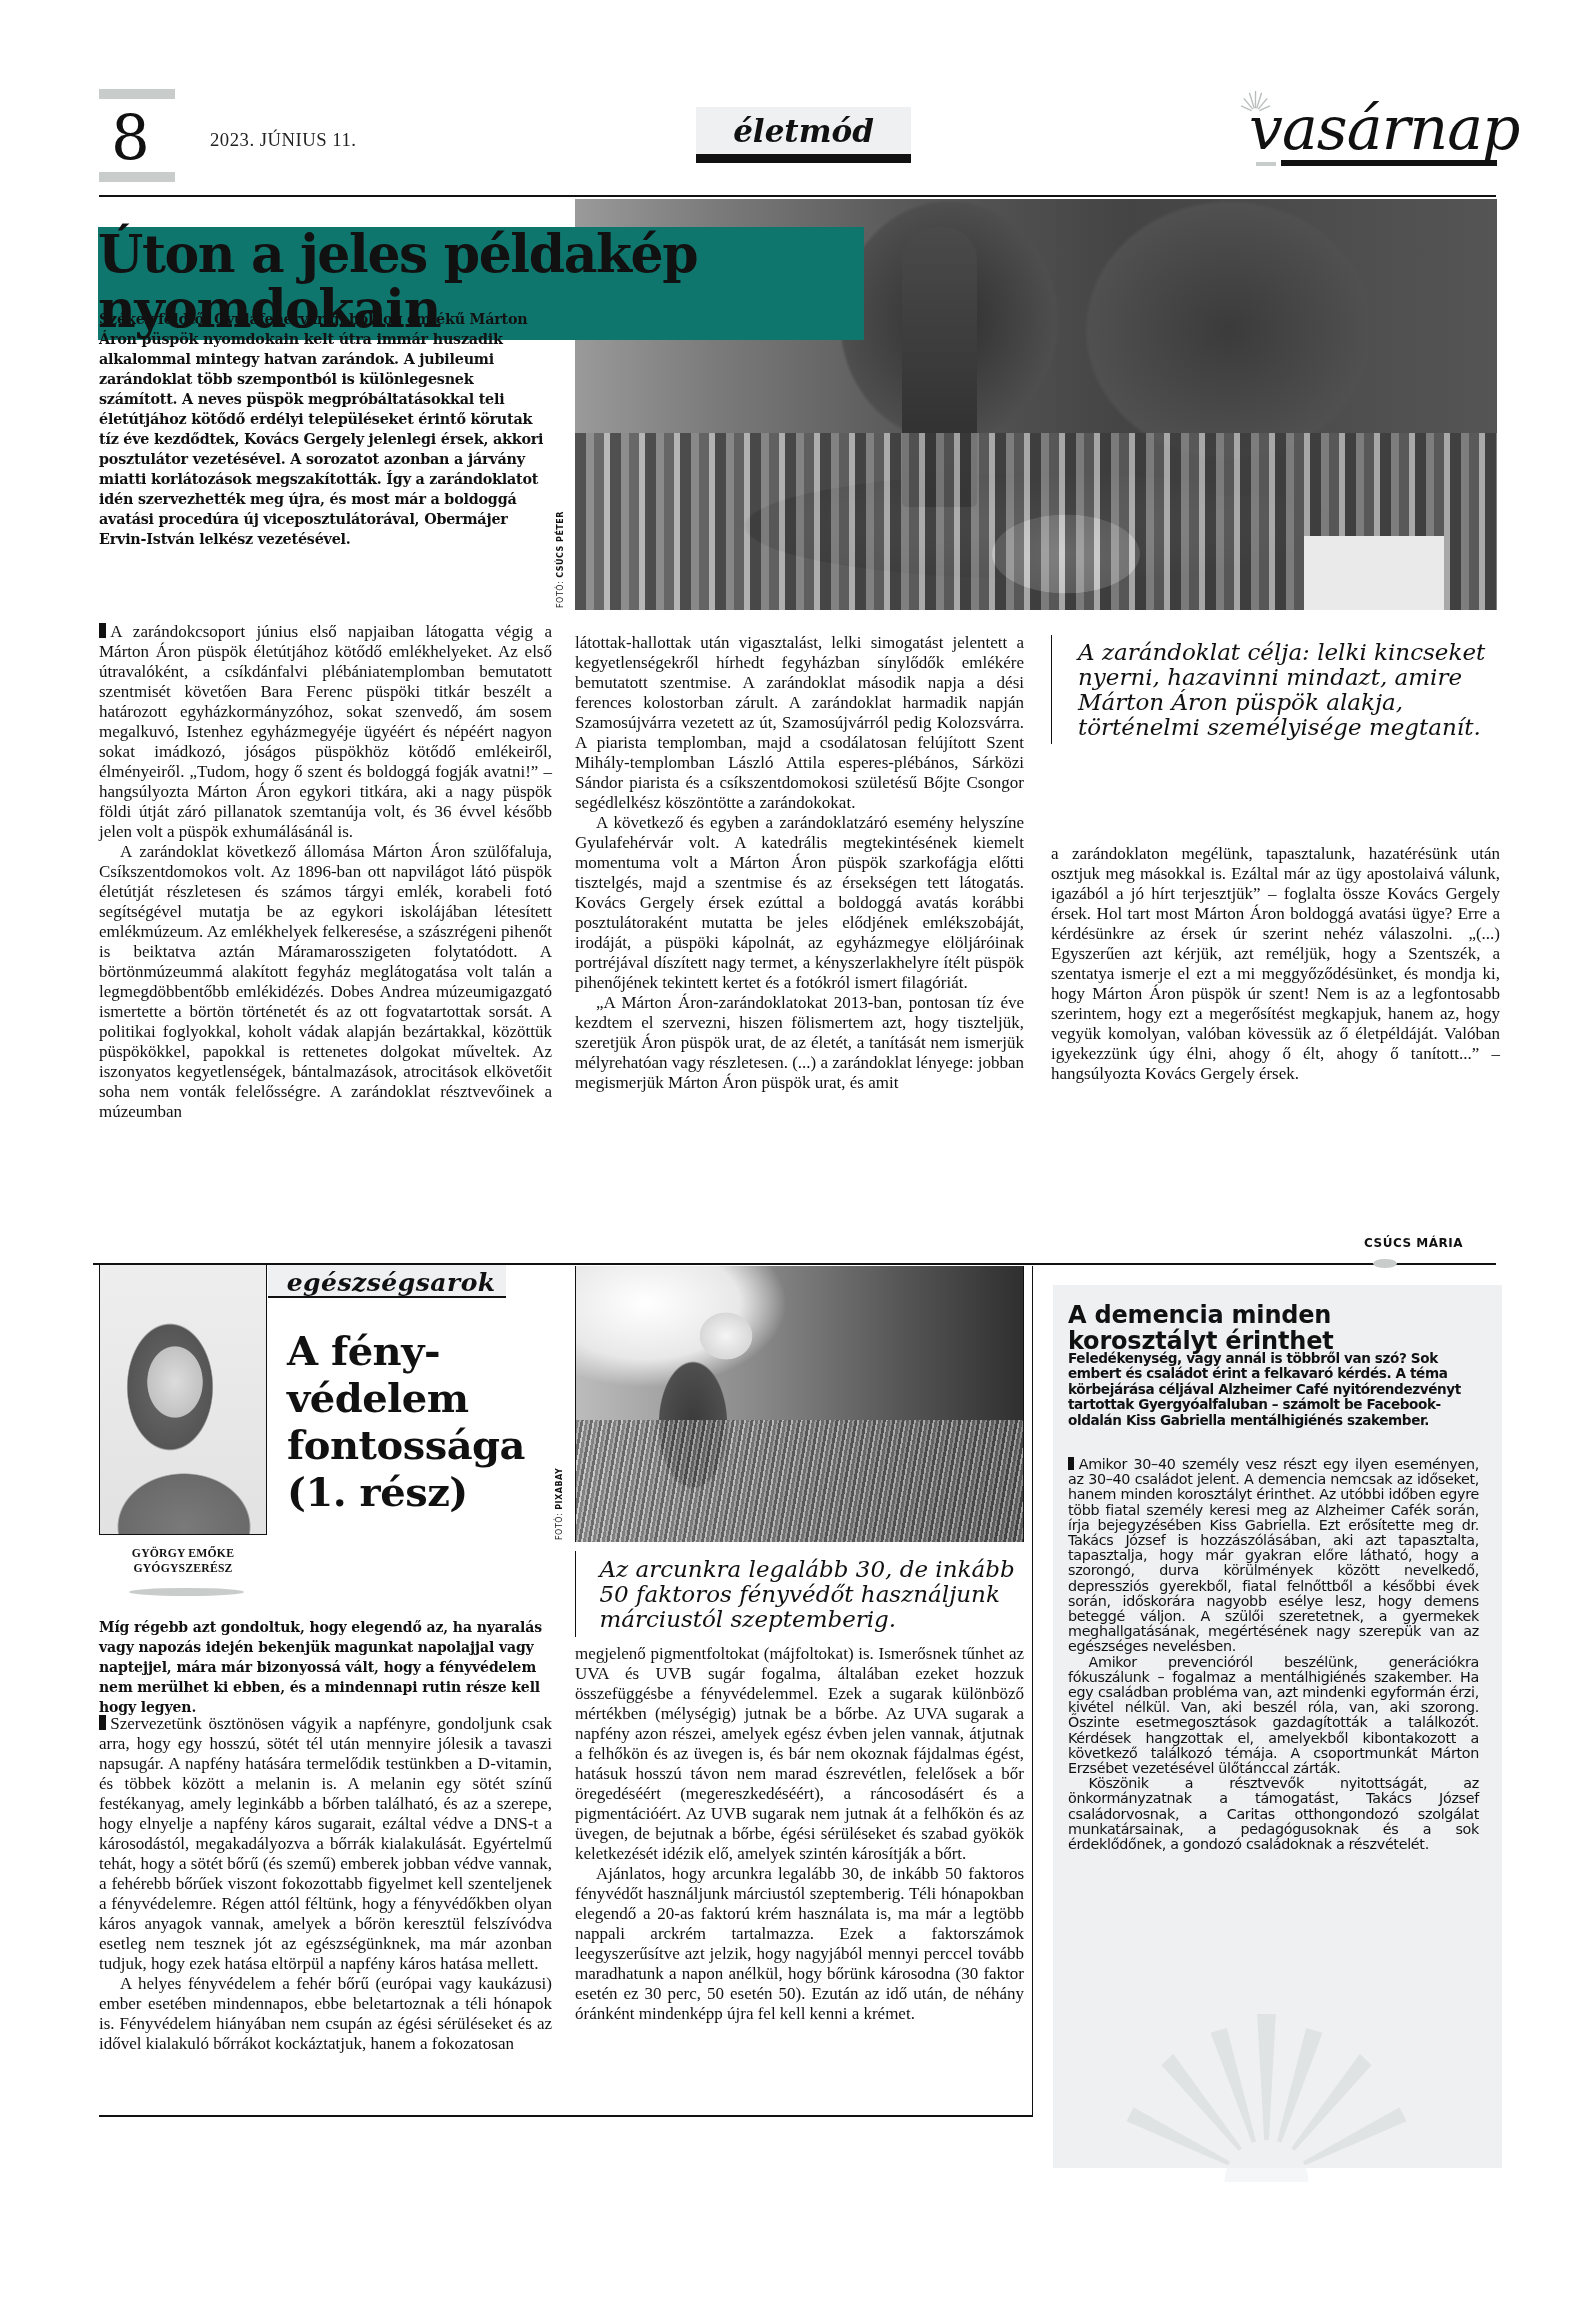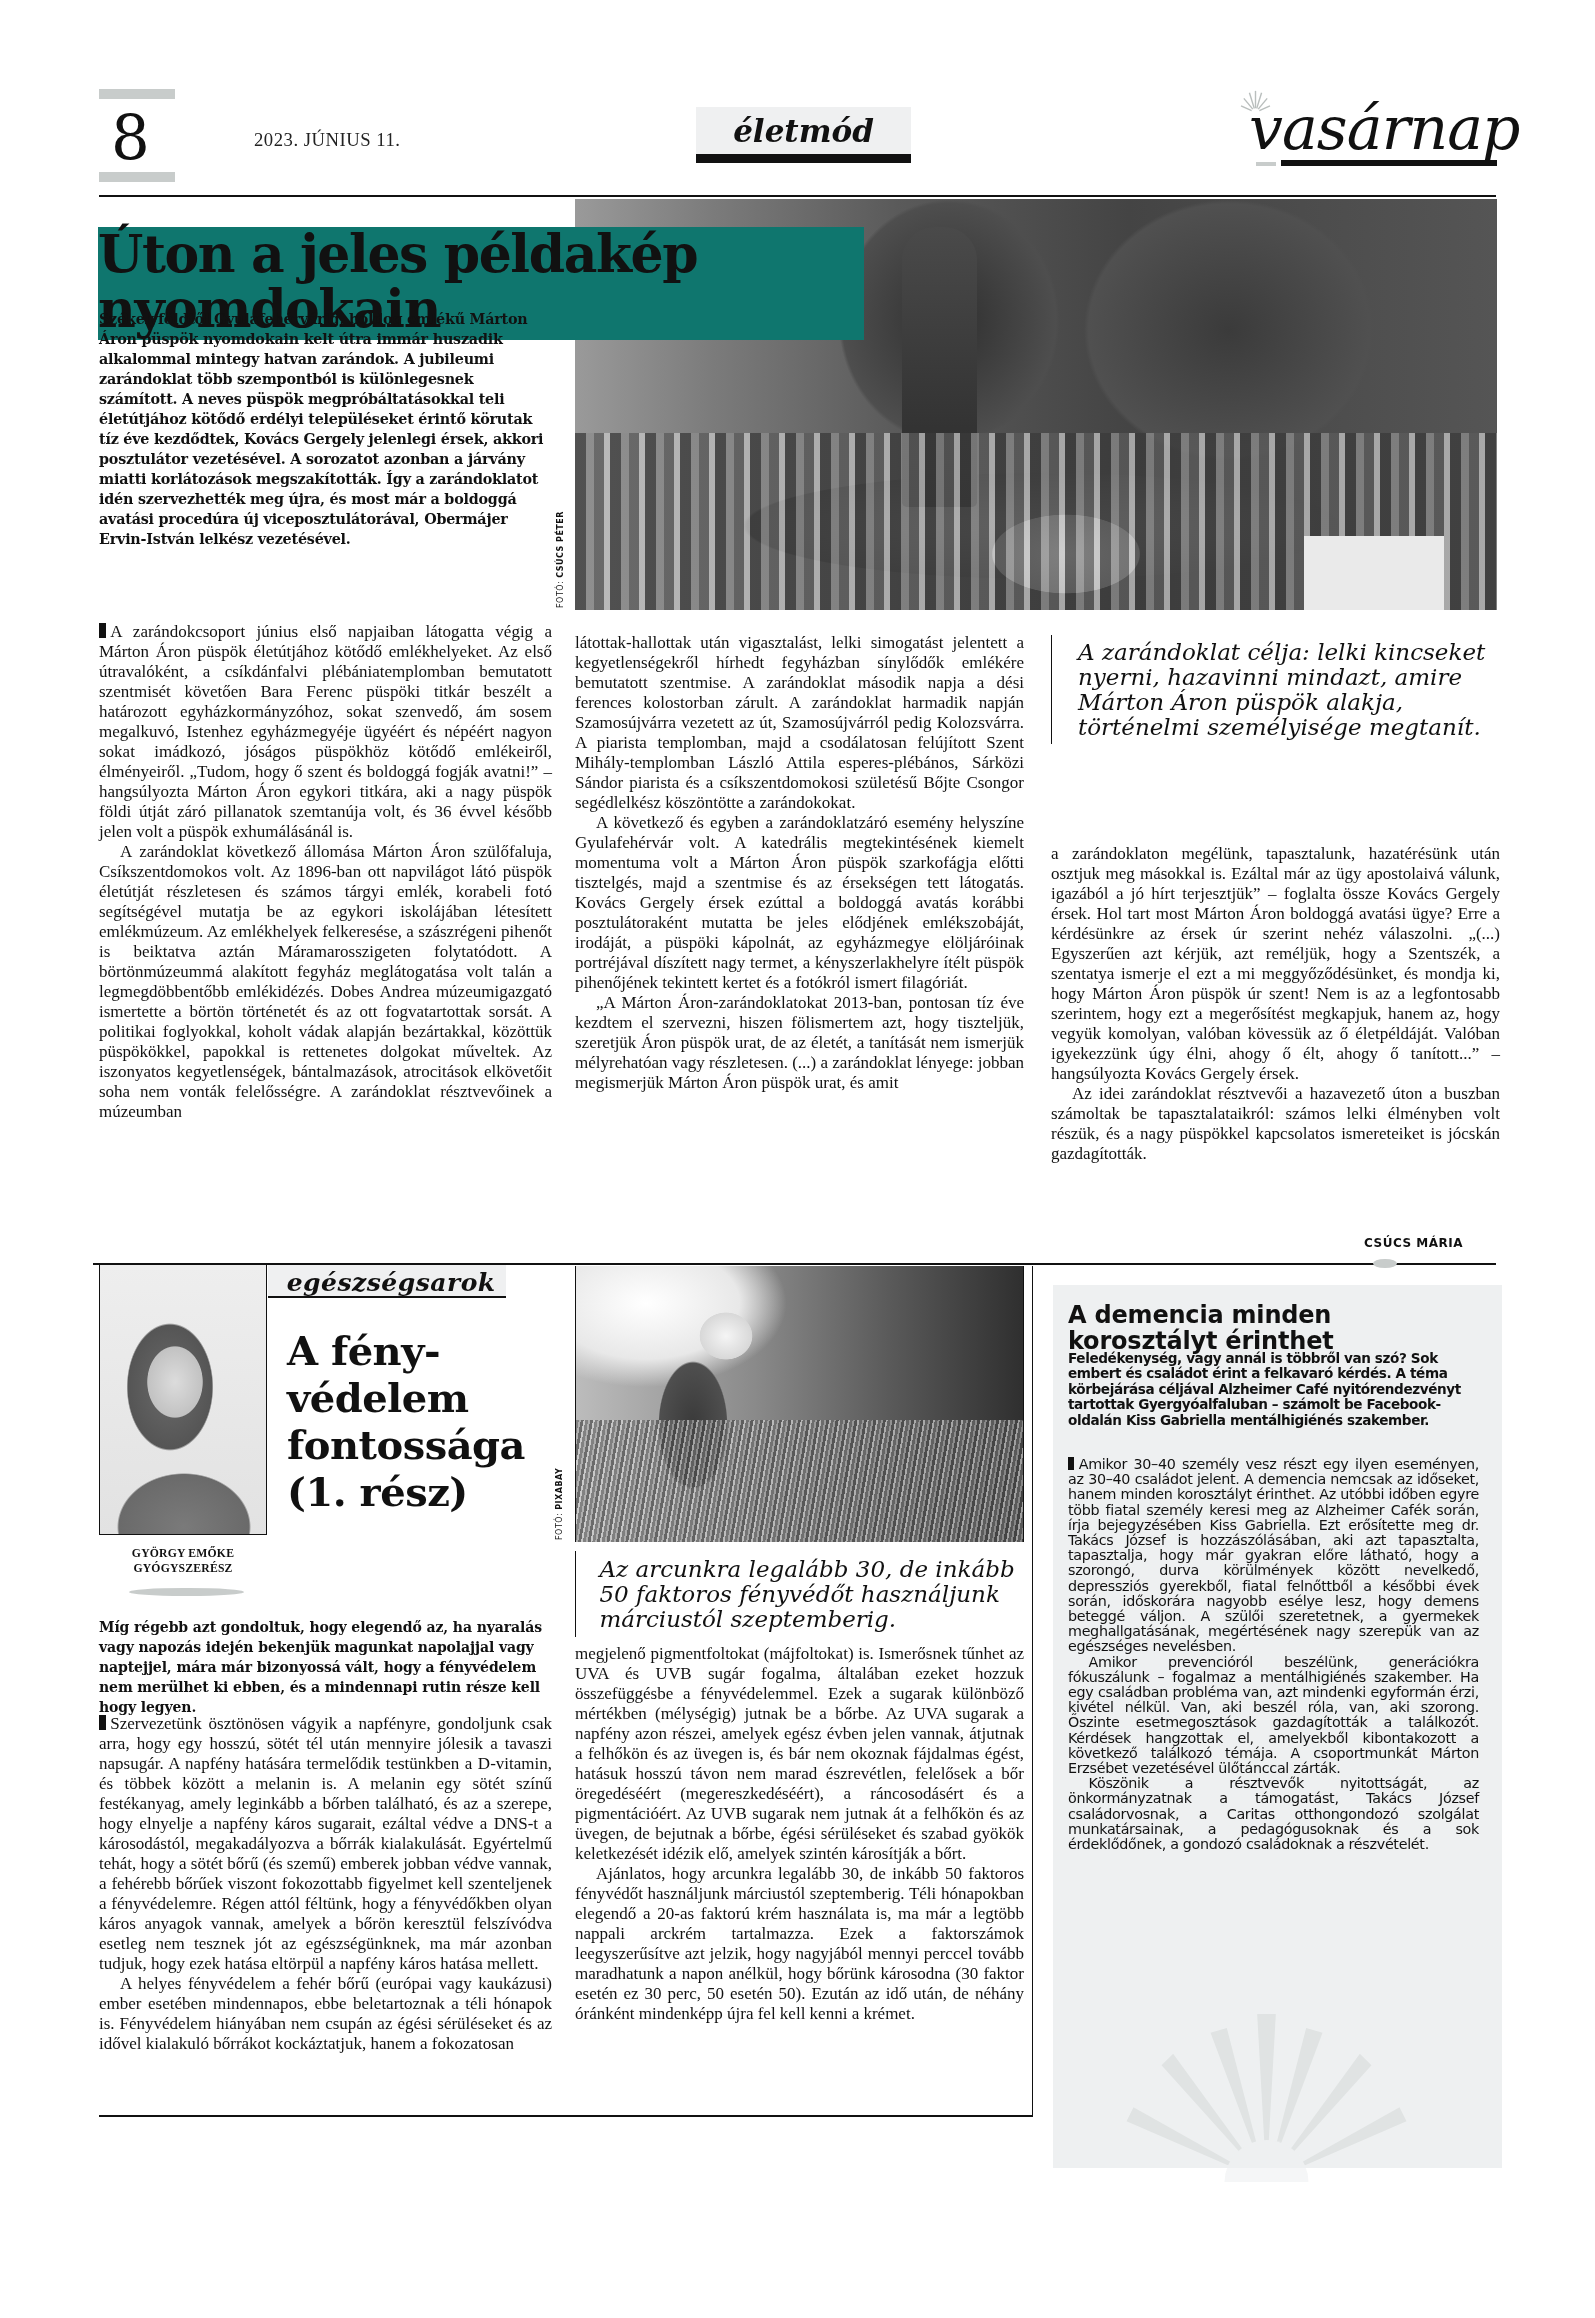--- a/index.html
+++ b/index.html
@@ -2,21 +2,21 @@
 <html style="font-size:7.5px"><head>
 <meta charset="utf-8">
 <style>
   * { box-sizing: border-box; margin: 0; padding: 0; }
   html, body { width: 1595px; height: 2319px; background: #ffffff; overflow: hidden; }
   body { position: relative; font-family: "DejaVu Serif", serif; color: #111; }
 
   
   .pg-bar { position: absolute; left: 99px; width: 76px; height: 10.3px; background: #c8cccb; }
   .page-num { position: absolute; left: 111px; top: 107px; font-family: "DejaVu Serif", serif; font-size: 61px; font-weight: 300; line-height: 1; color: #111; }
-  .date { position: absolute; left: 210px; top: 129px; font-family: "Liberation Serif", serif; font-size: 18.7px; letter-spacing: 0.5px; color: #222; margin-left: 44px; }
+  .date { position: absolute; left: 210px; top: 129px; font-family: "Liberation Serif", serif; font-size: 18.7px; letter-spacing: 0.5px; color: #222; }
   .rubric { position: absolute; left: 696px; top: 107px; width: 215px; height: 56px; background: #eff0f1; border-bottom: 9.3px solid #111; display: flex; align-items: center; justify-content: center; }
   .rubric span { font-family: "DejaVu Serif", serif; font-style: italic; font-weight: bold; font-size: 31px; color: #111; }
   .logo { position: absolute; left: 1249px; top: 98px; width: 248px; height: 61px; }
   .logo-text { position: absolute; left: 0; top: 0; font-family: "DejaVu Serif", serif; font-style: italic; font-size: 60px; line-height: 1; color: #111; letter-spacing: -0.9px; }
   .logo-rule-grey { position: absolute; left: 1256px; top: 162px; width: 19.6px; height: 3.7px; background: #c8cccb; }
   .logo-rule-black { position: absolute; left: 1281px; top: 160px; width: 216px; height: 5.6px; background: #111; }
   .logo-sun { position: absolute; left: 1239px; top: 89px; width: 33px; height: 28px; }
 
   .top-rule { position: absolute; left: 99px; top: 195px; width: 1397px; height: 2.3px; background: #111; }
 
@@ -155,21 +155,20 @@
 <div class="col col2">
   <p>látottak-hallottak után vigasztalást, lelki simogatást jelentett a kegyetlenségekről hírhedt fegyházban sínylődők emlékére bemutatott szentmise. A zarándoklat második napja a dési ferences kolostorban zárult. A zarándoklat harmadik napján Szamosújvárra vezetett az út, Szamosújvárról pedig Kolozsvárra. A piarista templomban, majd a csodálatosan felújított Szent Mihály-templomban László Attila esperes-plébános, Sárközi Sándor piarista és a csíkszentdomokosi születésű Bőjte Csongor segédlelkész köszöntötte a zarándokokat.</p>
   <p>A következő és egyben a zarándoklatzáró esemény helyszíne Gyulafehérvár volt. A katedrális megtekintésének kiemelt momentuma volt a Márton Áron püspök szarkofágja előtti tisztelgés, majd a szentmise és az érsekségen tett látogatás. Kovács Gergely érsek ezúttal a boldoggá avatás korábbi posztulátoraként mutatta be jeles elődjének emlékszobáját, irodáját, a püspöki kápolnát, az egyházmegye elöljáróinak portréjával díszített nagy termet, a kényszerlakhelyre ítélt püspök pihenőjének tekintett kertet és a fotókról ismert filagóriát.</p>
   <p>„A Márton Áron-zarándoklatokat 2013-ban, pontosan tíz éve kezdtem el szervezni, hiszen fölismertem azt, hogy tiszteljük, szeretjük Áron püspök urat, de az életét, a tanítását nem ismerjük mélyrehatóan vagy részletesen. (...) a zarándoklat lényege: jobban megismerjük Márton Áron püspök urat, és amit</p>
 </div>
 
 <div class="pullquote1">A zarándoklat célja: lelki kincseket nyerni, hazavinni mindazt, amire Márton Áron püspök alakja, történelmi személyisége megtanít.</div>
 
 <div class="col col3">
   <p>a zarándoklaton megélünk, tapasztalunk, hazatérésünk után osztjuk meg másokkal is. Ezáltal már az ügy apostolaivá válunk, igazából a jó hírt terjesztjük” – foglalta össze Kovács Gergely érsek. Hol tart most Márton Áron boldoggá avatási ügye? Erre a kérdésünkre az érsek úr szerint nehéz válaszolni. „(...) Egyszerűen azt kérjük, azt reméljük, hogy a Szentszék, a szentatya ismerje el ezt a mi meggyőződésünket, és mondja ki, hogy Márton Áron püspök úr szent! Nem is az a legfontosabb szerintem, hogy ezt a megerősítést megkapjuk, hanem az, hogy vegyük komolyan, valóban kövessük az ő életpéldáját. Valóban igyekezzünk úgy élni, ahogy ő élt, ahogy ő tanított...” – hangsúlyozta Kovács Gergely érsek.</p>
-  <p>Az idei zarándoklat résztvevői a hazavezető úton a buszban számoltak be tapasztalataikról: számos lelki élményben volt részük, és a nagy püspökkel kapcsolatos ismereteiket is jócskán gazdagították.</p>
 </div>
 
 <div class="byline">CSÚCS MÁRIA</div>
 <div class="mid-rule"></div>
 <div class="mid-ellipse"></div>
 
 <div class="portrait"></div>
 <div class="portrait-caption">
   <div>GYÖRGY EMŐKE</div>
   <div>GYÓGYSZERÉSZ</div>

